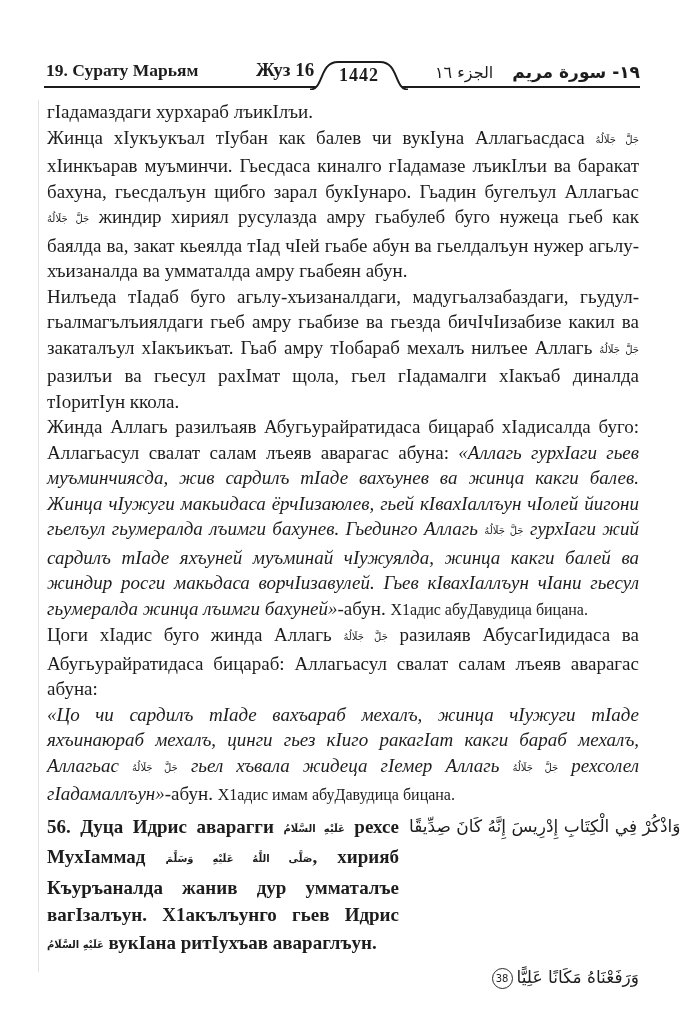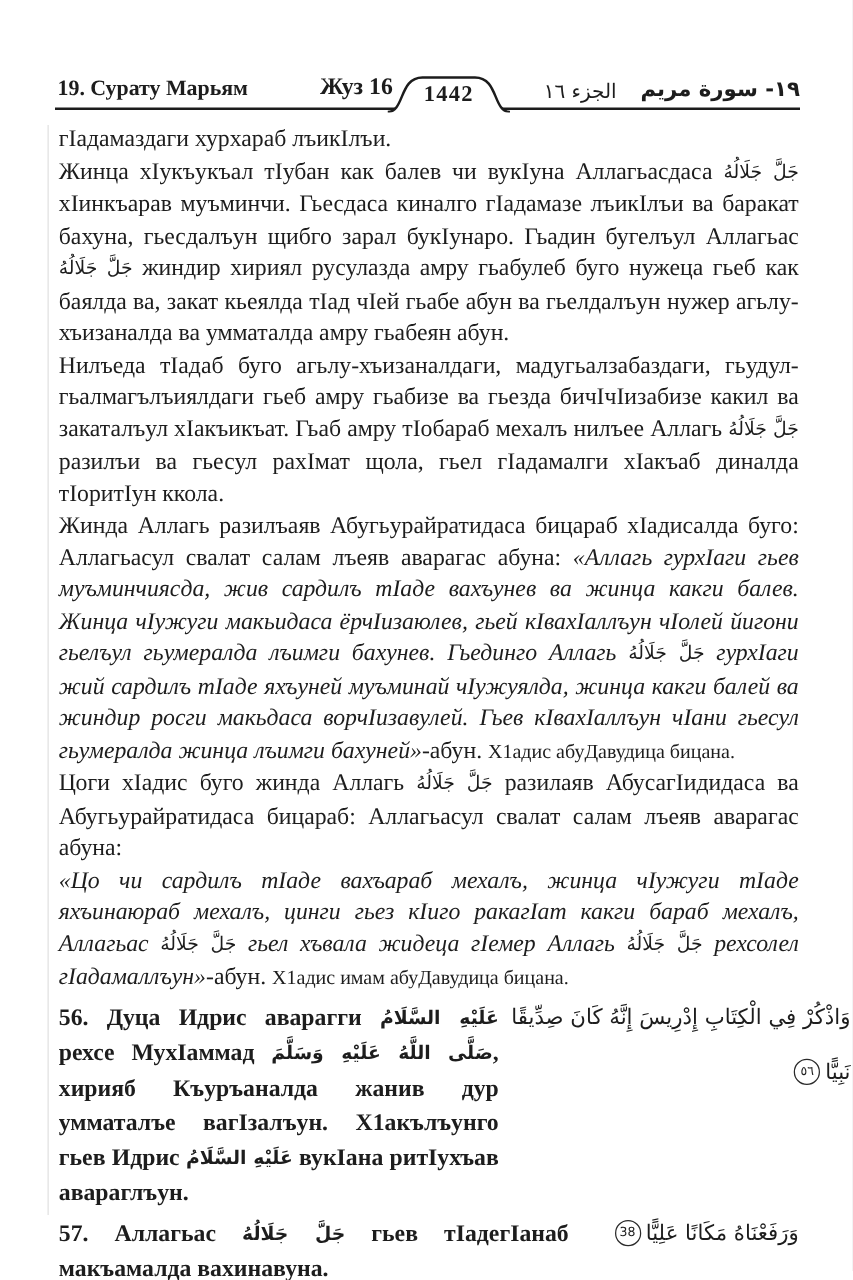--- a/index.html
+++ b/index.html
@@ -29,21 +29,21 @@
 
   
   .content{position:absolute;left:47px;top:99px;width:592px;}
   .para{font-size:19px;line-height:25.5px;text-align:justify;}
   .seg-n{}
   .seg-i{font-style:italic;}
   .seg-sm{font-size:16px;}
   .seg-b{font-weight:bold;}
   .seg-ar{
     font-family:"DejaVu Sans", sans-serif;
-    font-size:15px;direction:rtl;unicode-bidi:isolate;
+    font-size:10px;direction:rtl;unicode-bidi:isolate;
     position:relative;top:-1px;white-space:nowrap;
   }
   .verse{display:flex;justify-content:space-between;margin:5px 0 3px 0;}
   .v-left{font-weight:bold;font-size:19px;line-height:27.5px;text-align:justify;flex:0 0 auto;}
   .v-right{flex:1 1 auto;padding-left:10px;}
   .ar-line{
     direction:rtl;text-align:right;
     font-family:"DejaVu Sans", sans-serif;
     font-size:17px;line-height:26px;white-space:nowrap;
   }
@@ -77,23 +77,21 @@
       <div class="para"><span class="seg-n">гIадамаздаги хурхараб лъикIлъи.</span></div>
       <div class="para"><span class="seg-n">Жинца хIукъукъал тIубан как балев чи вукIуна Аллагьасдаса </span><span class="seg-ar">جَلَّ جَلَالُهُ</span><span class="seg-n"> хIинкъарав муъминчи. Гьесдаса киналго гIадамазе лъикIлъи ва баракат бахуна, гьесдалъун щибго зарал букIунаро. Гьадин бугелъул Аллагьас </span><span class="seg-ar">جَلَّ جَلَالُهُ</span><span class="seg-n"> жиндир хириял русулазда амру гьабулеб буго нужеца гьеб как баялда ва, закат кьеялда тIад чIей гьабе абун ва гьелдалъун нужер агьлу-хъизаналда ва умматалда амру гьабеян абун.</span></div>
       <div class="para"><span class="seg-n">Нилъеда тIадаб буго агьлу-хъизаналдаги, мадугьалзабаздаги, гьудул-гьалмагълъиялдаги гьеб амру гьабизе ва гьезда бичIчIизабизе какил ва закаталъул хIакъикъат. Гьаб амру тIобараб мехалъ нилъее Аллагь </span><span class="seg-ar">جَلَّ جَلَالُهُ</span><span class="seg-n"> разилъи ва гьесул рахIмат щола, гьел гIадамалги хIакъаб диналда тIоритIун ккола.</span></div>
       <div class="para"><span class="seg-n">Жинда Аллагь разилъаяв Абугьурайратидаса бицараб хIадисалда буго: Аллагьасул свалат салам лъеяв аварагас абуна: </span><span class="seg-i">«Аллагь гурхIаги гьев муъминчиясда, жив сардилъ тIаде вахъунев ва жинца какги балев. Жинца чIужуги макьидаса ёрчIизаюлев, гьей кIвахIаллъун чIолей йигони гьелъул гьумералда лъимги бахунев. Гьединго Аллагь </span><span class="seg-ar">جَلَّ جَلَالُهُ</span><span class="seg-i"> гурхIаги жий сардилъ тIаде яхъуней муъминай чIужуялда, жинца какги балей ва жиндир росги макьдаса ворчIизавулей. Гьев кIвахIаллъун чIани гьесул гьумералда жинца лъимги бахуней»</span><span class="seg-n">-абун. </span><span class="seg-sm">Х1адис абуДавудица бицана.</span></div>
       <div class="para"><span class="seg-n">Цоги хIадис буго жинда Аллагь </span><span class="seg-ar">جَلَّ جَلَالُهُ</span><span class="seg-n"> разилаяв АбусагIидидаса ва Абугьурайратидаса бицараб: Аллагьасул свалат салам лъеяв аварагас абуна:</span></div>
       <div class="para"><span class="seg-i">«Цо чи сардилъ тIаде вахъараб мехалъ, жинца чIужуги тIаде яхъинаюраб мехалъ, цинги гьез кIиго ракагIат какги бараб мехалъ, Аллагьас </span><span class="seg-ar">جَلَّ جَلَالُهُ</span><span class="seg-i"> гьел хъвала жидеца гIемер Аллагь </span><span class="seg-ar">جَلَّ جَلَالُهُ</span><span class="seg-i"> рехсолел гIадамаллъун»</span><span class="seg-n">-абун. </span><span class="seg-sm">Х1адис имам абуДавудица бицана.</span></div>
       <div class="verse">
         <div class="v-left" style="width: 352px;"><span class="seg-b">56. Дуца Идрис аварагги </span><span class="seg-ar">عَلَيْهِ السَّلَامُ</span><span class="seg-b"> рехсе МухIаммад </span><span class="seg-ar">صَلَّى اللَّهُ عَلَيْهِ وَسَلَّمَ</span><span class="seg-b">, хирияб Къуръаналда жанив дур умматалъе вагIзалъун. Х1акълъунго гьев Идрис </span><span class="seg-ar">عَلَيْهِ السَّلَامُ</span><span class="seg-b"> вукIана ритIухъав авараглъун.</span></div>
         <div class="v-right">
           <div class="ar-line"><span class="ar-text">وَاذْكُرْ فِي الْكِتَابِ إِدْرِيسَ إِنَّهُ كَانَ صِدِّيقًا</span></div>
-          <div class="ar-line" style="margin-top: 18px;"><span class="ar-text">نَبِيًّا</span><span class="ayah">٥٦</span></div>
         </div>
       </div>
       <div class="verse">
-        <div class="v-left" style="width: 408px;"><span class="seg-b">57. Аллагьас </span><span class="seg-ar">جَلَّ جَلَالُهُ</span><span class="seg-b"> гьев тIадегIанаб макъамалда вахинавуна.</span></div>
         <div class="v-right">
           <div class="ar-line"><span class="ar-text">وَرَفَعْنَاهُ مَكَانًا عَلِيًّا</span><span class="ayah">38</span></div>
         </div>
       </div>
     </div>
 </div>
 
 </body></html>

